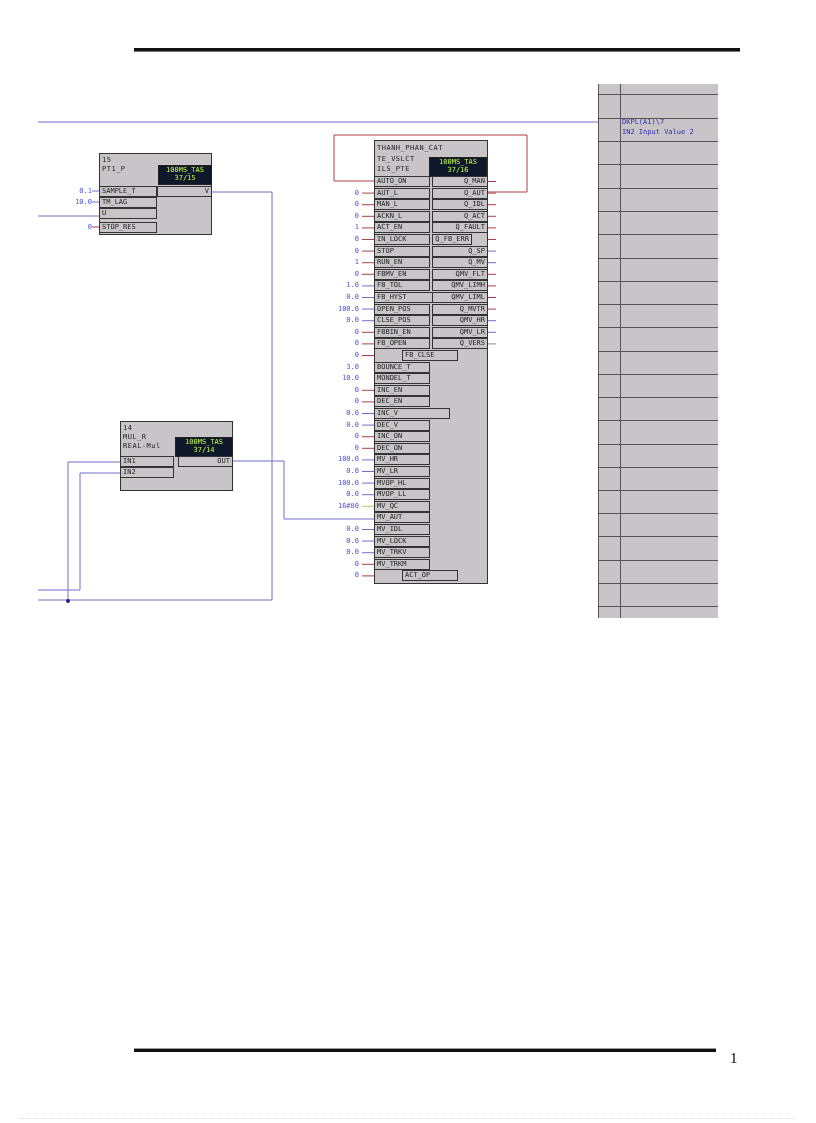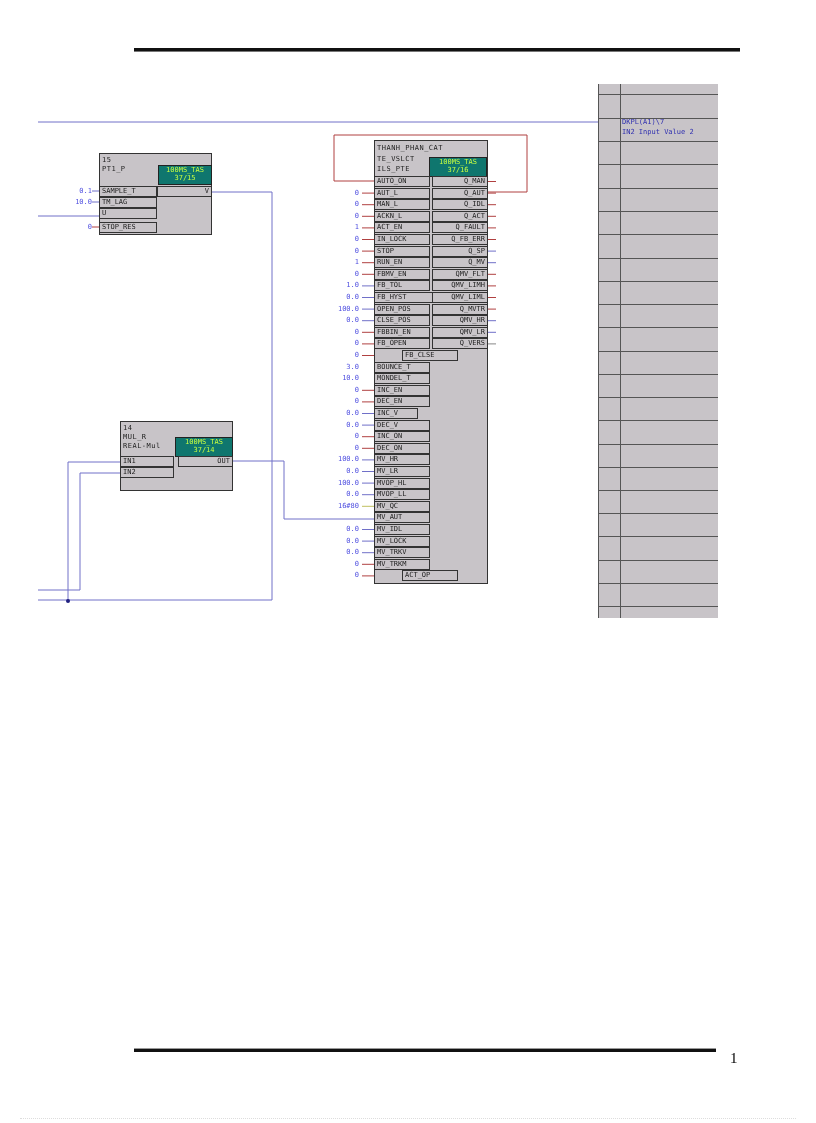--- a/index.html
+++ b/index.html
@@ -4,21 +4,21 @@
 <style>
   html,body{margin:0;padding:0;background:#fff;}
   body{width:816px;height:1123px;position:relative;overflow:hidden;font-family:"DejaVu Sans Mono",monospace;}
   .rule-top{position:absolute;left:134px;top:48px;width:606px;height:3px;background:#111;border-bottom:1px solid #777;}
   .rule-bottom{position:absolute;left:134px;top:1048px;width:582px;height:3px;background:#111;border-top:1px solid #999;}
   .page-num{position:absolute;left:730px;top:1050px;font-family:"Liberation Serif",serif;font-size:15px;color:#000;}
   .dotted-bottom{position:absolute;left:20px;top:1118px;width:776px;border-top:1px dotted #ddd;}
   svg.wires{position:absolute;left:0;top:0;width:816px;height:1123px;pointer-events:none;}
   .block{position:absolute;background:#c8c4c8;border:1px solid #333;box-sizing:border-box;}
   .blk-hdr{position:absolute;font-size:7px;letter-spacing:0.5px;color:#222;line-height:9px;}
-  .task{position:absolute;background:#0f766e;border:1px solid #222;color:#c8ff40;font-size:7px;text-align:center;line-height:8px;box-sizing:border-box;}
+  .task{position:absolute;background:#0f172a;border:1px solid #222;color:#c8ff40;font-size:7px;text-align:center;line-height:8px;box-sizing:border-box;}
   .pin{position:absolute;height:11px;border:1px solid #333;background:#c8c4c8;box-sizing:border-box;font-size:7px;line-height:9px;padding:0 2px;color:#222;white-space:nowrap;overflow:hidden;}
   .pin.out{text-align:right;}
   .val{position:absolute;font-size:7px;color:#5050e0;text-align:right;width:36px;line-height:9px;}
   .panel{position:absolute;left:598px;top:84px;width:119px;height:534px;background:#c8c4c8;border-left:1px solid #555;}
   .panel-vline{position:absolute;left:21px;top:0;width:1px;height:100%;background:#555;}
   .panel-hline{position:absolute;left:0;width:100%;height:1px;background:#555;}
   .panel-text{position:absolute;left:23px;font-size:7px;color:#3030b0;line-height:9px;white-space:nowrap;}
 </style>
 </head>
 <body>
@@ -119,21 +119,21 @@
     <div class="pin" style="left: 374px; top: 350px; width: 56px; margin-left: 28px;">FB_CLSE</div>
     <div class="val" style="left: 323px; top: 351px;">0</div>
     <div class="pin" style="left: 374px; top: 361.6px; width: 56px;">BOUNCE_T</div>
     <div class="val" style="left: 323px; top: 362.6px;">3.0</div>
     <div class="pin" style="left: 374px; top: 373.2px; width: 56px;">MONDEL_T</div>
     <div class="val" style="left: 323px; top: 374.2px;">10.0</div>
     <div class="pin" style="left: 374px; top: 384.8px; width: 56px;">INC_EN</div>
     <div class="val" style="left: 323px; top: 385.8px;">0</div>
     <div class="pin" style="left: 374px; top: 396.4px; width: 56px;">DEC_EN</div>
     <div class="val" style="left: 323px; top: 397.4px;">0</div>
-    <div class="pin" style="left: 374px; top: 408px; width: 44px;">INC_V</div>
+    <div class="pin" style="left: 374px; top: 408px; width: 76px;">INC_V</div>
     <div class="val" style="left: 323px; top: 409px;">0.0</div>
     <div class="pin" style="left: 374px; top: 419.6px; width: 56px;">DEC_V</div>
     <div class="val" style="left: 323px; top: 420.6px;">0.0</div>
     <div class="pin" style="left: 374px; top: 431.2px; width: 56px;">INC_ON</div>
     <div class="val" style="left: 323px; top: 432.2px;">0</div>
     <div class="pin" style="left: 374px; top: 442.8px; width: 56px;">DEC_ON</div>
     <div class="val" style="left: 323px; top: 443.8px;">0</div>
     <div class="pin" style="left: 374px; top: 454.4px; width: 56px;">MV_HR</div>
     <div class="val" style="left: 323px; top: 455.4px;">100.0</div>
     <div class="pin" style="left: 374px; top: 466px; width: 56px;">MV_LR</div>
@@ -153,21 +153,21 @@
     <div class="val" style="left: 323px; top: 548.2px;">0.0</div>
     <div class="pin" style="left: 374px; top: 558.8px; width: 56px;">MV_TRKM</div>
     <div class="val" style="left: 323px; top: 559.8px;">0</div>
     <div class="pin" style="left: 374px; top: 570.4px; width: 56px; margin-left: 28px;">ACT_OP</div>
     <div class="val" style="left: 323px; top: 571.4px;">0</div>
     <div class="pin out" style="left: 432px; top: 176px; width: 56px;">Q_MAN</div>
     <div class="pin out" style="left: 432px; top: 187.6px; width: 56px;">Q_AUT</div>
     <div class="pin out" style="left: 432px; top: 199.2px; width: 56px;">Q_IDL</div>
     <div class="pin out" style="left: 432px; top: 210.8px; width: 56px;">Q_ACT</div>
     <div class="pin out" style="left: 432px; top: 222.4px; width: 56px;">Q_FAULT</div>
-    <div class="pin out" style="left: 432px; top: 234px; width: 56px;">Q_FB_ERR</div>
+    <div class="pin out" style="left: 432px; top: 234px; width: 40px;">Q_FB_ERR</div>
     <div class="pin out" style="left: 432px; top: 245.6px; width: 56px;">Q_SP</div>
     <div class="pin out" style="left: 432px; top: 257.2px; width: 56px;">Q_MV</div>
     <div class="pin out" style="left: 432px; top: 268.8px; width: 56px;">QMV_FLT</div>
     <div class="pin out" style="left: 432px; top: 280.4px; width: 56px;">QMV_LIMH</div>
     <div class="pin out" style="left: 432px; top: 292px; width: 56px;">QMV_LIML</div>
     <div class="pin out" style="left: 432px; top: 303.6px; width: 56px;">Q_MVTR</div>
     <div class="pin out" style="left: 432px; top: 315.2px; width: 56px;">QMV_HR</div>
     <div class="pin out" style="left: 432px; top: 326.8px; width: 56px;">QMV_LR</div>
     <div class="pin out" style="left: 432px; top: 338.4px; width: 56px;">Q_VERS</div>
     <svg class="wires" style="z-index:1">

